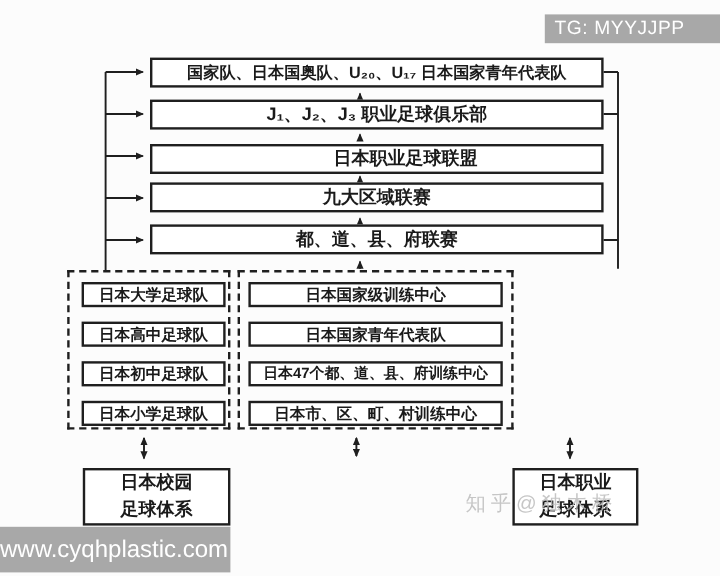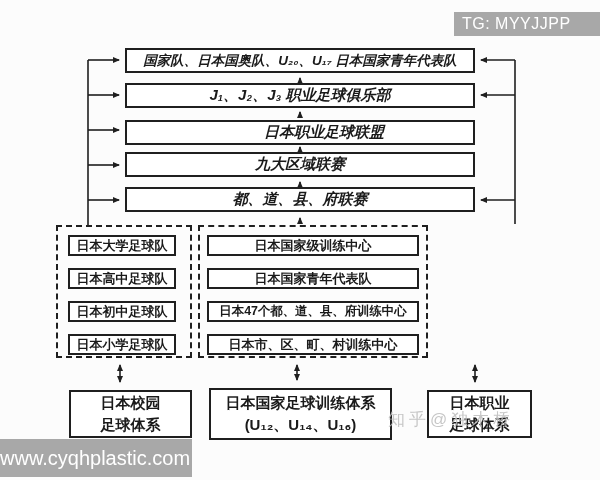--- a/index.html
+++ b/index.html
@@ -11,43 +11,43 @@
     --watermark:#bdbdbd;
   }
   html,body{margin:0;padding:0;background:var(--page-bg);}
   #stage{
     position:relative;width:600px;height:480px;background:var(--page-bg);
     font-family:"Liberation Sans","DejaVu Sans",sans-serif;
     color:#1a1a1a;overflow:hidden;
   }
   #connectors{position:absolute;left:0;top:0;width:600px;height:480px;pointer-events:none;}
   .lvl{
-    position:absolute;left:125px;width:350px;height:25px;
+    position:absolute;left:125px;width:378px;height:25px;
     border:2px solid var(--line);background:var(--box-bg);
     box-sizing:border-box;display:flex;align-items:center;justify-content:center;
-    font-weight:700;font-size:15px;white-space:nowrap;z-index:2;font-style:italic;
+    font-weight:700;font-size:15px;white-space:nowrap;z-index:2;
   }
   .lvl.l0{top:48px;font-size:13.5px;}
   .lvl.l1{top:83px;}
   .lvl.l2{top:120px;padding-left:48px;}
   .lvl.l3{top:152px;}
   .lvl.l4{top:187px;}
   .dashedbox{
     position:absolute;top:225px;height:133px;border:2px dashed var(--line);
     box-sizing:border-box;z-index:2;
   }
   #school-column{left:56px;width:136px;}
   #training-column{left:198px;width:230px;}
   #youth-column{left:423px;width:114px;}
   .ibox{
     position:absolute;height:21px;border:2px solid var(--line);background:var(--box-bg);
     box-sizing:border-box;display:flex;align-items:center;justify-content:center;
     font-weight:700;font-size:13px;white-space:nowrap;
   }
-  #school-column .ibox{left:10px;width:108px;}
+  #school-column .ibox{left:10px;width:120px;}
   #training-column .ibox{left:7px;width:212px;}
   #training-column .ibox.tight{font-size:12.4px;}
   #youth-column .ibox{left:10px;width:90px;}
   .r1{top:8px;} .r2{top:41px;} .r3{top:74px;} .r4{top:107px;}
   .y1{top:10px;} .y2{top:58px;} .y3{top:101px;}
   .sysbox{
     position:absolute;border:2px solid var(--line);background:var(--box-bg);
     box-sizing:border-box;display:flex;flex-direction:column;align-items:center;justify-content:center;
     font-weight:700;font-size:15px;line-height:1.45;text-align:center;z-index:2;white-space:nowrap;
   }
@@ -126,24 +126,20 @@
     <div class="ibox r2">日本国家青年代表队</div>
     <div class="ibox r3 tight">日本47个都、道、县、府训练中心</div>
     <div class="ibox r4">日本市、区、町、村训练中心</div>
   </div>
 
 
   <div id="system-school" class="sysbox">
     <span>日本校园</span>
     <span>足球体系</span>
   </div>
-  <div id="system-national" class="sysbox">
-    <span>日本国家足球训练体系</span>
-    <span>(U₁₂、U₁₄、U₁₆)</span>
-  </div>
   <div id="system-pro" class="sysbox">
     <span>日本职业</span>
     <span>足球体系</span>
   </div>
 
   <div id="tg-badge" class="badge">TG: MYYJJPP</div>
   <div id="url-badge" class="badge">www.cyqhplastic.com</div>
   <div id="watermark">知乎@独木桥</div>
 
 </div>

